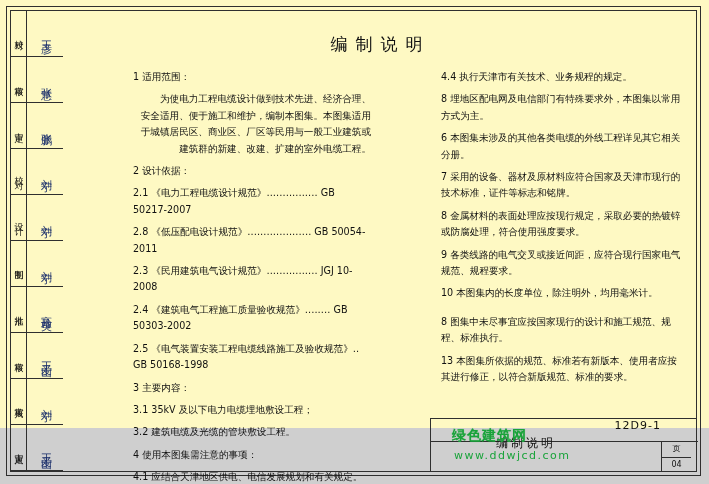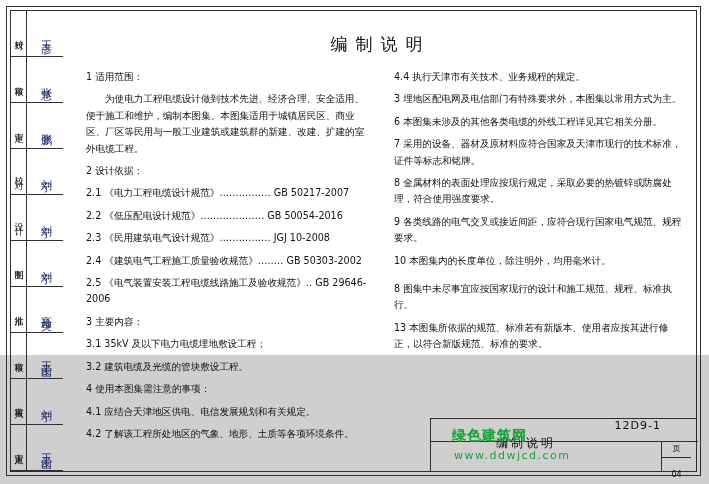--- a/index.html
+++ b/index.html
@@ -3,22 +3,22 @@
 <meta charset="utf-8">
 <style>
   html,body{margin:0;padding:0;}
   body{
     width:709px;height:484px;
     background:#cfcfcf;
     font-family:"DejaVu Sans","Liberation Sans",sans-serif;
     overflow:hidden;
   }
   .page{
-    position:absolute;left:0;top:0;width:709px;height:355px;
-    background:#ffffff;
+    position:absolute;left:0;top:0;width:709px;height:428px;
+    background:#fef9c3;
   }
   
   .frame-outer{
     position:absolute;left:6px;top:6px;width:695px;height:470px;
     border:1px solid #2f2f2f;
     box-sizing:border-box;
   }
   .frame-inner{
     position:absolute;left:10px;top:10px;width:687px;height:462px;
     border:1px solid #2f2f2f;
@@ -66,22 +66,22 @@
     color:#111;
   }
   .col{
     position:absolute;top:58px;
     font-size:9.6px;line-height:16.4px;
     color:#111;
     font-family:"DejaVu Sans","Liberation Sans",sans-serif;
   }
   .col-left{left:22px;width:285px;}
   .col-right{left:330px;width:290px;}
-  .ln{white-space:pre-wrap;}
-  .ind1{text-indent:19px;}
+  .ln{white-space:pre-wrap;margin-left:47px;}
+  .ind1{text-indent:19px;text-align:right;}
   .gap{height:6px;}
   
   .title-block{
     position:absolute;left:430px;top:418px;width:267px;height:54px;
     border-left:1px solid #2f2f2f;
     border-top:1px solid #2f2f2f;
     box-sizing:border-box;
   }
   .tb-name{
     position:absolute;left:10px;top:16px;width:170px;
@@ -93,21 +93,21 @@
     position:absolute;right:36px;top:0;
     font-size:11px;color:#111;letter-spacing:1px;
   }
   .tb-sheet{
     position:absolute;right:6px;top:22px;width:30px;height:30px;
     border-left:1px solid #2f2f2f;
     box-sizing:border-box;
     font-size:8px;color:#111;text-align:center;
   }
   .tb-sheet .s1{margin-top:2px;}
-  .tb-sheet .s2{margin-top:3px;border-top:1px solid #2f2f2f;padding-top:12px;}
+  .tb-sheet .s2{margin-top:3px;border-top:1px solid #2f2f2f;padding-top:2px;}
   .tb-hline{
     position:absolute;left:0;top:22px;width:267px;height:1px;background:#2f2f2f;
   }
   
   .watermark{
     position:absolute;left:452px;top:427px;width:248px;height:40px;
     pointer-events:none;
   }
   .wm-main{
     position:absolute;left:0;top:0;
@@ -177,46 +177,46 @@
     <div class="doc-title">编制说明</div>
     <div class="col col-left" id="col-left">
         <div class="ln">1 适用范围：</div>
         <div class="gap"></div>
         <div class="ln ind1">为使电力工程电缆设计做到技术先进、经济合理、安全适用、便于施工和维护，编制本图集。本图集适用于城镇居民区、商业区、厂区等民用与一般工业建筑或建筑群的新建、改建、扩建的室外电缆工程。</div>
         <div class="gap"></div>
         <div class="ln">2 设计依据：</div>
         <div class="gap"></div>
         <div class="ln">2.1 《电力工程电缆设计规范》‥‥‥‥‥‥‥‥ GB 50217-2007</div>
         <div class="gap"></div>
-        <div class="ln">2.2 《低压配电设计规范》‥‥‥‥‥‥‥‥‥‥ GB 50054-2016</div>
+        <div class="ln">2.8 《低压配电设计规范》‥‥‥‥‥‥‥‥‥‥ GB 50054-2011</div>
         <div class="gap"></div>
         <div class="ln">2.3 《民用建筑电气设计规范》‥‥‥‥‥‥‥‥ JGJ 10-2008</div>
         <div class="gap"></div>
         <div class="ln">2.4 《建筑电气工程施工质量验收规范》‥‥‥‥ GB 50303-2002</div>
         <div class="gap"></div>
-        <div class="ln">2.5 《电气装置安装工程电缆线路施工及验收规范》‥ GB 29646-2006</div>
+        <div class="ln">2.5 《电气装置安装工程电缆线路施工及验收规范》‥ GB 50168-1998</div>
         <div class="gap"></div>
         <div class="ln">3 主要内容：</div>
         <div class="gap"></div>
         <div class="ln">3.1 35kV 及以下电力电缆埋地敷设工程；</div>
         <div class="gap"></div>
         <div class="ln">3.2 建筑电缆及光缆的管块敷设工程。</div>
         <div class="gap"></div>
         <div class="ln">4 使用本图集需注意的事项：</div>
         <div class="gap"></div>
         <div class="ln">4.1 应结合天津地区供电、电信发展规划和有关规定。</div>
         <div class="gap"></div>
         <div class="ln">4.2 了解该工程所处地区的气象、地形、土质等各项环境条件。</div>
         <div class="gap"></div>
         <div class="gap"></div>
       </div>
     <div class="col col-right" id="col-right">
         <div class="ln">4.4 执行天津市有关技术、业务规程的规定。</div>
         <div class="gap"></div>
-        <div class="ln">3 埋地区配电网及电信部门有特殊要求外，本图集以常用方式为主。</div>
+        <div class="ln">8 埋地区配电网及电信部门有特殊要求外，本图集以常用方式为主。</div>
         <div class="gap"></div>
         <div class="ln">6 本图集未涉及的其他各类电缆的外线工程详见其它相关分册。</div>
         <div class="gap"></div>
         <div class="ln">7 采用的设备、器材及原材料应符合国家及天津市现行的技术标准，证件等标志和铭牌。</div>
         <div class="gap"></div>
         <div class="ln">8 金属材料的表面处理应按现行规定，采取必要的热镀锌或防腐处理，符合使用强度要求。</div>
         <div class="gap"></div>
         <div class="ln">9 各类线路的电气交叉或接近间距，应符合现行国家电气规范、规程要求。</div>
         <div class="gap"></div>
         <div class="ln">10 本图集内的长度单位，除注明外，均用毫米计。</div>

